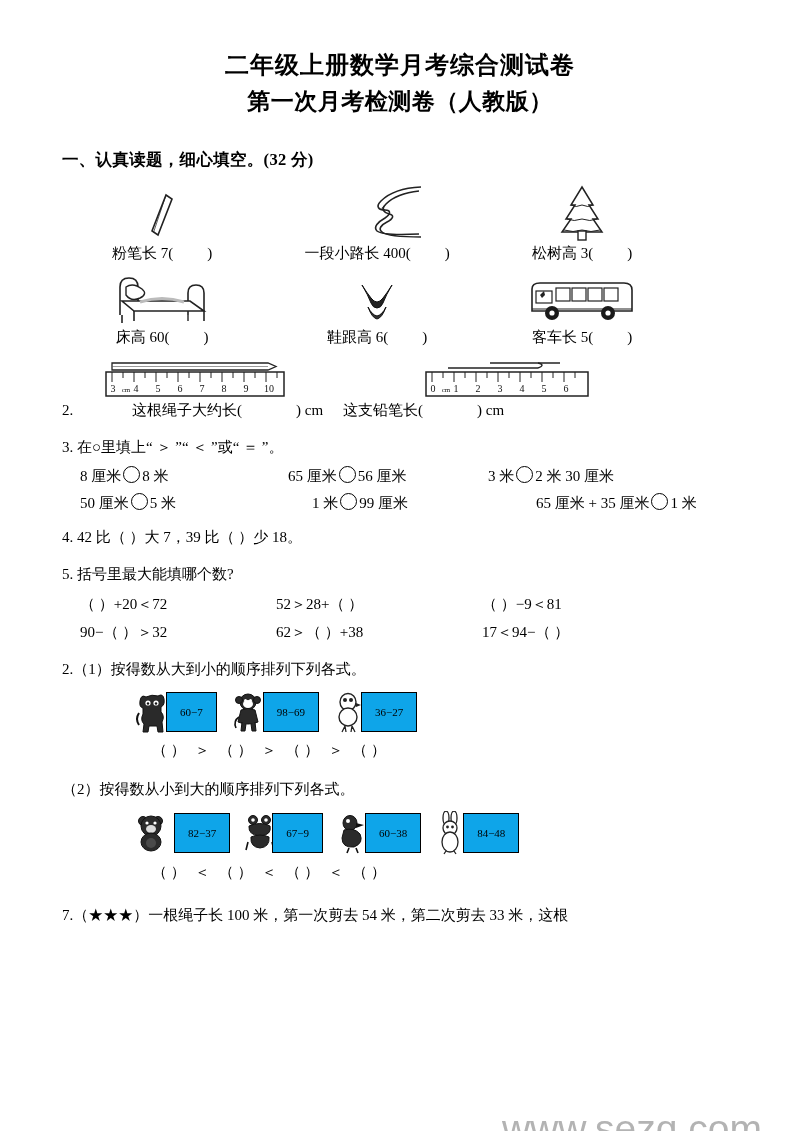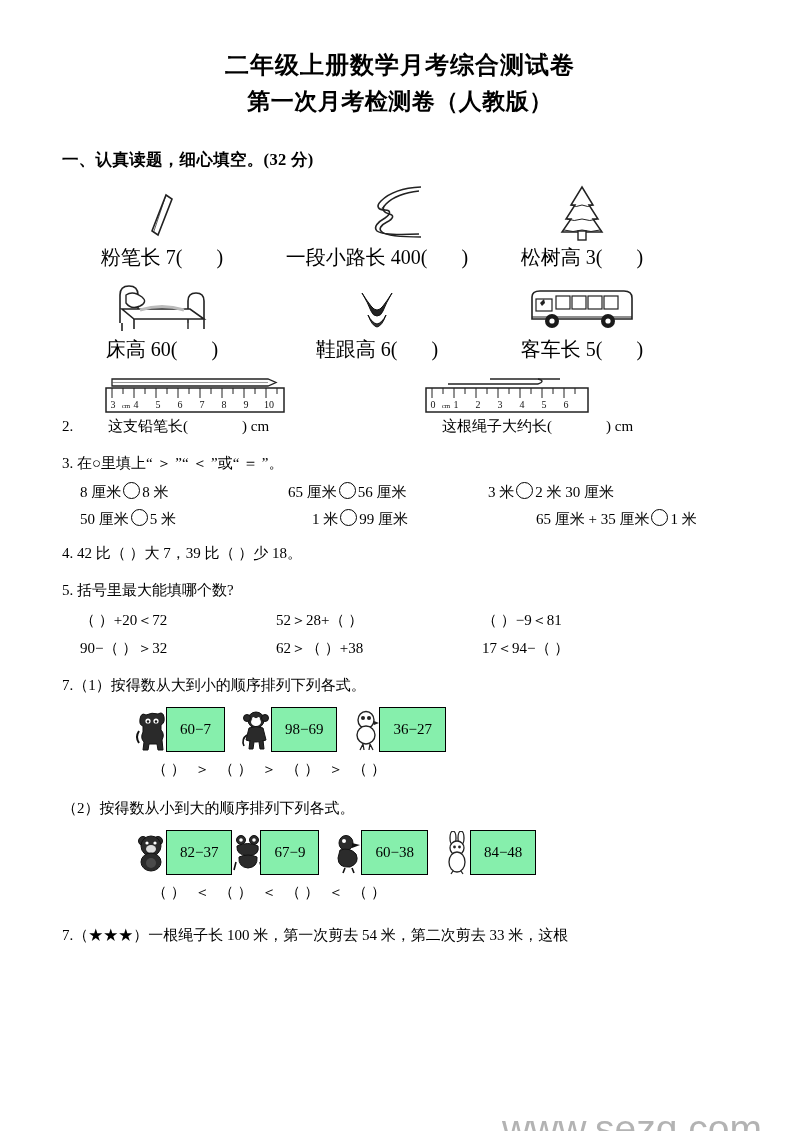--- a/index.html
+++ b/index.html
@@ -74,21 +74,21 @@
     align-items: center;
     justify-content: flex-end;
   }
   .picart {
     height: 56px;
     display: flex;
     align-items: flex-end;
     justify-content: center;
   }
   .piccap {
-    font-size: 20px;
+    font-size: 15px;
     white-space: nowrap;
     margin-top: 3px;
   }
   .gap-ink { display: inline-block; width: 34px; }
 
   
   .rulerrow {
     display: flex;
     align-items: flex-end;
     margin-top: 10px;
@@ -132,24 +132,24 @@
     align-items: center;
     margin-top: 10px;
     margin-left: 72px;
   }
   .expgroup {
     display: flex;
     align-items: center;
   }
   .expbox {
     border: 1.5px solid #000;
-    font-size: 15px;
+    font-size: 11px;
     padding: 13px 13px;
     margin-left: -4px;
-    background: #86efac;
+    background: #0ea5e9;
     white-space: nowrap;
   }
   .ansrow {
     display: flex;
     margin-top: 8px;
     margin-left: 90px;
     font-size: 15px;
   }
   .ansitem { white-space: nowrap; }
   .ansop { margin: 0 9px; }
@@ -342,22 +342,22 @@
                 <text x="124" y="35">5</text>
                 <text x="146" y="35">6</text>
             </g>
           </svg>
         </div>
       </div>
     </div>
 
     <div class="q2line">
       <span class="q2num">2.</span>
+      <span style="padding-left:44px;"><span>这根绳子大约长(</span><span class="gap-ink" style="width:54px;"></span><span>) cm</span></span>
       <span style="width:310px; padding-left:20px; box-sizing:border-box;"><span>这支铅笔长(</span><span class="gap-ink" style="width:54px;"></span><span>) cm</span></span>
-      <span style="padding-left:44px;"><span>这根绳子大约长(</span><span class="gap-ink" style="width:54px;"></span><span>) cm</span></span>
     </div>
 
     <div class="q" style="margin-top:16px;">3. 在○里填上“ ＞ ”“ ＜ ”或“ ＝ ”。</div>
 
     <div class="cmp-row">
       <span class="cmp-item" style="width:208px;"><span>8 厘米</span><span class="circ"></span><span>8 米</span></span>
       <span class="cmp-item" style="width:200px;"><span>65 厘米</span><span class="circ"></span><span>56 厘米</span></span>
       <span class="cmp-item"><span>3 米</span><span class="circ"></span><span>2 米 30 厘米</span></span>
     </div>
 
@@ -374,21 +374,21 @@
       <span class="q5item" style="width:196px;">（      ）+20＜72</span>
       <span class="q5item" style="width:206px;">52＞28+（      ）</span>
       <span class="q5item">（      ）−9＜81</span>
     </div>
     <div class="q5row">
       <span class="q5item" style="width:196px;">90−（      ）＞32</span>
       <span class="q5item" style="width:206px;">62＞（      ）+38</span>
       <span class="q5item">17＜94−（      ）</span>
     </div>
 
-    <div class="q" style="margin-top:16px;">7.（1）按得数从大到小的顺序排列下列各式。</div>
+    <div class="q" style="margin-top:16px;">2.（1）按得数从大到小的顺序排列下列各式。</div>
 
     <div class="exprow">
       <div class="expgroup" style="margin-right:14px;">
         <span>
           <svg width="36" height="42" viewBox="0 0 36 42">
             <path d="M12,6 q-5,-3 -6,4 q-1,6 3,7 l0,6 q-3,6 1,10 l-1,8 l5,0 l1,-6 l8,0 l1,6 l5,0 l-1,-10 q3,-6 -1,-10 l0,-5 q4,-2 3,-8 q-1,-6 -6,-3 q-6,-2 -12,1 Z" fill="#2a2a2a" stroke="#111" stroke-width="1"></path>
             <circle cx="14" cy="12" r="2.6" fill="#fff"></circle>
               <circle cx="22" cy="12" r="2.6" fill="#fff"></circle>
             <circle cx="14" cy="12.5" r="1.2" fill="#111"></circle>
               <circle cx="22" cy="12.5" r="1.2" fill="#111"></circle>
@@ -435,21 +435,21 @@
       <span class="ansitem">（              ）</span>
       <span class="ansop">＞</span>
       <span class="ansitem">（              ）</span>
       <span class="ansop">＞</span>
       <span class="ansitem">（              ）</span>
     </div>
 
     <div class="q" style="margin-top:18px;">（2）按得数从小到大的顺序排列下列各式。</div>
 
     <div class="exprow">
-      <div class="expgroup" style="">
+      <div class="expgroup" style="margin-right:14px;gap:8px;">
         <span>
           <svg width="36" height="42" viewBox="0 0 36 42">
             <circle cx="9" cy="9" r="4.5" fill="#2b2b2b" stroke="#111"></circle>
               <circle cx="24" cy="9" r="4.5" fill="#2b2b2b" stroke="#111"></circle>
             <circle cx="17" cy="14" r="10" fill="#2b2b2b" stroke="#111" stroke-width="1"></circle>
             <ellipse cx="17" cy="17" rx="5" ry="4" fill="#dcdcdc"></ellipse>
             <circle cx="13" cy="11" r="1.6" fill="#fff"></circle>
               <circle cx="21" cy="11" r="1.6" fill="#fff"></circle>
             <ellipse cx="17" cy="30" rx="10" ry="9" fill="#2b2b2b" stroke="#111" stroke-width="1"></ellipse>
             <ellipse cx="17" cy="31" rx="5" ry="5" fill="#4a4a4a"></ellipse>

